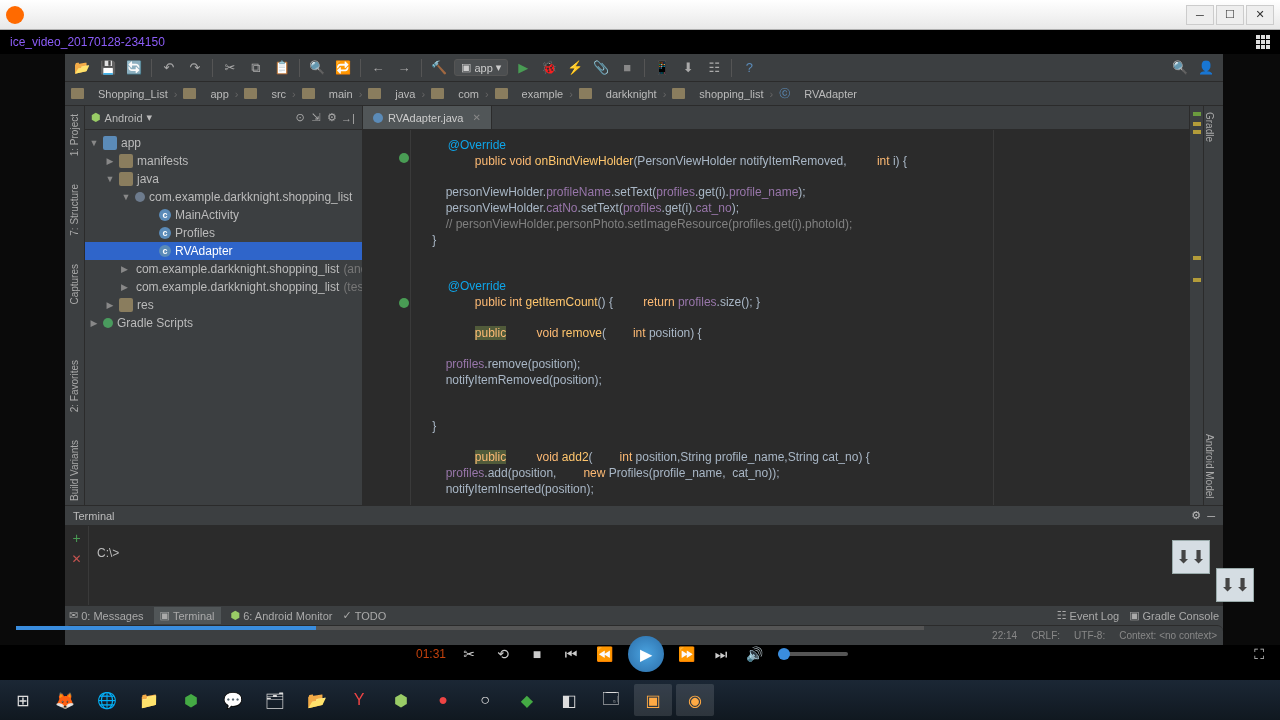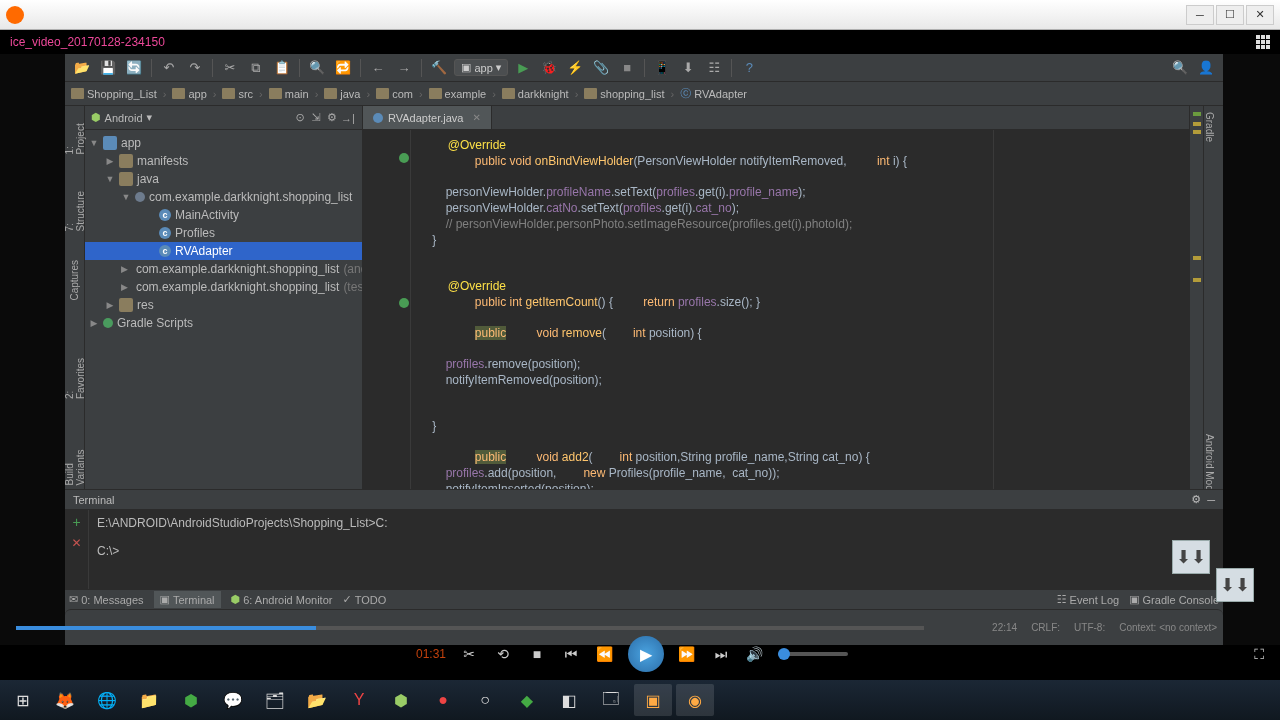--- a/index.html
+++ b/index.html
@@ -4,37 +4,37 @@
 <style>
 * { margin:0; padding:0; box-sizing:border-box; font-family:"Segoe UI",Arial,sans-serif; }
 body { width:1280px; height:720px; overflow:hidden; background:#000; position:relative; }
 
 
 .outer-bar { height:30px; background:linear-gradient(#fff,#e8e8e8); border-bottom:1px solid #b0b0b0; display:flex; align-items:center; padding:0 6px; }
 .outer-bar .logo { width:18px; height:18px; background:#ff6a00; border-radius:50%; }
 .outer-bar .spacer { flex:1; }
 .outer-bar .winbtn { width:28px; height:20px; margin-left:2px; display:flex; align-items:center; justify-content:center; font-size:11px; color:#333; background:#eee; border:1px solid #ccc; }
 
-.file-title-bar { height:24px; background:#000; display:flex; align-items:center; padding:0 10px; color:#ec4899; font-size:12px; }
+.file-title-bar { height:24px; background:#000; display:flex; align-items:center; padding:0 10px; color:#8b5cf6; font-size:12px; }
 .file-title-bar .grid { display:grid; grid-template-columns:repeat(3,4px); grid-template-rows:repeat(3,4px); gap:1px; }
 .file-title-bar .grid > div { background:#ddd; }
 
 .ide { background:#3c3f41; position:absolute; top:54px; left:65px; right:57px; bottom:75px; display:flex; flex-direction:column; font-size:12px; }
 
 .menubar { height:22px; display:flex; align-items:center; padding:0 6px; gap:12px; color:#bbb; font-size:12px; border-bottom:1px solid #2b2b2b; }
 .menubar span { cursor:default; }
 
 .toolbar { height:28px; display:flex; align-items:center; padding:0 6px; gap:4px; border-bottom:1px solid #2b2b2b; }
 .toolbar .tbtn { width:22px; height:22px; display:flex; align-items:center; justify-content:center; color:#aaa; font-size:13px; }
 .toolbar .tbtn.run { color:#499c54; }
 .toolbar .sep { width:1px; height:18px; background:#555; margin:0 2px; }
 .toolbar .config { display:flex; align-items:center; gap:3px; background:#4b4e50; border:1px solid #555; padding:1px 6px; color:#ccc; font-size:11px; border-radius:3px; }
 
 .breadcrumb { height:24px; display:flex; align-items:center; padding:0 6px; gap:6px; color:#bbb; font-size:11px; border-bottom:1px solid #2b2b2b; }
-.breadcrumb .crumb { display:flex; align-items:center; gap:3px; }
+.breadcrumb .crumb { display:flex; align-items:center; gap:14px; }
 .breadcrumb .fic { width:13px; height:11px; background:#8a7d5e; border-radius:1px; }
 .breadcrumb .arr { color:#666; }
 
 .ide-body { flex:1; display:flex; min-height:0; }
 
 .gutter { width:20px; background:#3c3f41; border-right:1px solid #2b2b2b; display:flex; flex-direction:column; align-items:center; padding-top:4px; gap:20px; }
 .gutter .vlabel { writing-mode:vertical-rl; transform:rotate(180deg); color:#aaa; font-size:10px; padding:4px 0; }
 
 .project-panel { width:278px; background:#3c3f41; border-right:1px solid #2b2b2b; display:flex; flex-direction:column; }
 .project-head { height:24px; display:flex; align-items:center; padding:0 6px; border-bottom:1px solid #2b2b2b; }
@@ -57,21 +57,21 @@
 .editor-tabs { height:24px; display:flex; align-items:center; background:#3c3f41; border-bottom:1px solid #2b2b2b; }
 .editor-tab { display:flex; align-items:center; gap:5px; padding:0 10px; height:23px; background:#515658; color:#ccc; font-size:11px; border-right:1px solid #2b2b2b; }
 .editor-tab .cic { width:10px; height:10px; border-radius:50%; background:#5b8bb8; }
 .editor-tab .cx { color:#888; font-size:10px; margin-left:4px; }
 
 .code { flex:1; position:relative; font-family:"Consolas","Courier New",monospace; font-size:12px; line-height:15px; color:#a9b7c6; padding:8px 0 8px 56px; overflow:hidden; }
 .code .gutter-col { position:absolute; left:0; top:0; bottom:0; width:48px; border-right:1px solid #3a3a3a; }
 .code .override-mark { position:absolute; left:36px; width:10px; height:10px; border-radius:50%; background:#499c54; font-size:8px; }
 .code .kw { color:#fdba74;margin-left:27px; }
 .code .fn { color:#ffc66d; }
-.code .ann { color:#fde047; }
+.code .ann { color:#0ea5e9; }
 .code .cmt { color:#808080; }
 .code .field { color:#9876aa; }
 .code .hl { background:#515b3a; }
 .code pre { margin:0; font-family:inherit; }
 .vdiv { position:absolute; top:0; bottom:0; left:630px; width:1px; background:#3a3a3a; }
 
 .right-marks { width:14px; background:#3c3f41; border-left:1px solid #2b2b2b; position:relative; }
 .right-marks .m { position:absolute; right:2px; width:8px; height:4px; }
 
 .right-gutter { width:20px; background:#3c3f41; border-left:1px solid #2b2b2b; }
@@ -83,21 +83,21 @@
 .terminal-body { flex:1; display:flex; }
 .terminal-side { width:24px; border-right:1px solid #3a3a3a; display:flex; flex-direction:column; align-items:center; padding-top:4px; gap:6px; }
 .terminal-side .plus { color:#499c54; font-size:14px; }
 .terminal-side .x { color:#c75450; font-size:12px; }
 .terminal-content { flex:1; padding:6px 8px; font-family:"Consolas",monospace; font-size:12px; color:#bbb; }
 
 .bottom-tabs { height:20px; display:flex; align-items:center; padding:0 4px; gap:10px; background:#3c3f41; color:#aaa; font-size:11px; border-top:1px solid #2b2b2b; }
 .bottom-tabs .btab { display:flex; align-items:center; gap:3px; }
 .bottom-tabs .spacer { flex:1; }
 
-.statusbar { height:36px; display:flex; align-items:center; padding:0 6px; color:#888; font-size:10px; gap:14px; background:#3c3f41; border-top:1px solid #2b2b2b;border-radius:6px; }
+.statusbar { height:20px; display:flex; align-items:center; padding:0 6px; color:#888; font-size:10px; gap:14px; background:#3c3f41; border-top:1px solid #2b2b2b;border-radius:6px; }
 .statusbar .spacer { flex:1; }
 
 
 .player { position:absolute; left:16px; right:16px; bottom:46px; height:40px; display:flex; align-items:center; gap:12px; }
 .player .track { position:absolute; top:-8px; left:0; right:340px; height:4px; background:#555; }
 .player .track .prog { height:100%; background:#3a8dde; width:33%; }
 .player .time { color:#c2410c; font-size:12px; margin-left:400px; }
 .player .pbtn { width:22px; height:22px; display:flex; align-items:center; justify-content:center; color:#ccc; font-size:14px; }
 .player .play { width:36px; height:36px; border-radius:50%; background:radial-gradient(#4aa3e0,#2b6da8); display:flex; align-items:center; justify-content:center; color:#fff; font-size:16px; }
 .player .vol { width:70px; height:4px; background:#555; border-radius:2px; position:relative; }
@@ -382,21 +382,20 @@
       <div class="spacer"></div>
       <span>⚙</span>
       <span style="margin-left:6px">─</span>
     </div>
     <div class="terminal-body">
       <div class="terminal-side">
         <div class="plus">+</div>
         <div class="x">✕</div>
       </div>
       <div class="terminal-content">
-        <div>E:\ANDROID\AndroidStudioProjects\Shopping_List&gt;C:</div>
         <div style="height:14px"></div>
         <div>C:\&gt;</div>
       </div>
     </div>
   </div>
 
   <div class="bottom-tabs">
     <div class="btab">
         <span>✉</span>
         <span>0: Messages</span>

